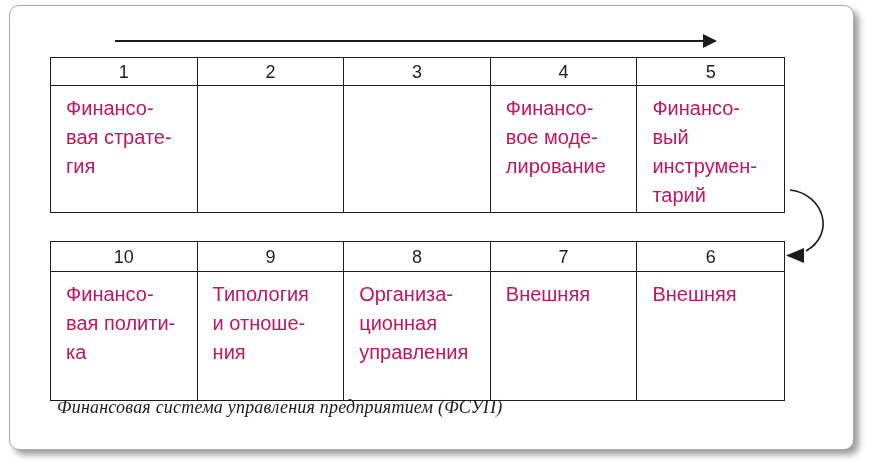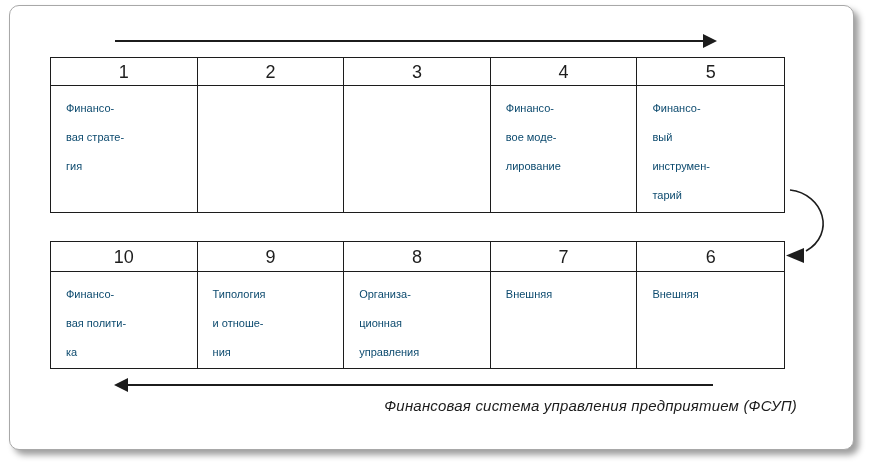--- a/index.html
+++ b/index.html
@@ -39,21 +39,21 @@
     position: absolute;
     left: 50px;
     width: 735px;
     display: grid;
     grid-template-columns: repeat(5, 1fr);
     border: 1.5px solid #1c1c1c;
     background: #ffffff;
     box-sizing: border-box;
   }
   .grid-table.top { top: 57px; height: 156px; }
-  .grid-table.bottom { top: 241px; height: 128px; }
+  .grid-table.bottom { top: 241px; height: 160px; }
   .col {
     display: flex;
     flex-direction: column;
     border-right: 1.5px solid #1c1c1c;
     box-sizing: border-box;
     min-width: 0;
   }
   .col:last-child { border-right: none; }
   .cell-num {
     flex: 0 0 auto;
@@ -61,35 +61,36 @@
     text-align: center;
     font-size: 18px;
     color: #1d1d1d;
     box-sizing: border-box;
   }
   .grid-table.top .cell-num { height: 28px; line-height: 28px; }
   .grid-table.bottom .cell-num { height: 30px; line-height: 30px; }
   .cell-label {
     flex: 1 1 auto;
     padding: 8px 6px 0 15px;
-    font-size: 11px;
+    font-size: 20px;
     line-height: 29px;
-    color: #0c4a6e;
+    color: #be185d;
     white-space: pre-line;
   }
   .caption {
     position: absolute;
     left: 57px;
     top: 397px;
     width: 740px;
-    text-align: right;
+    text-align: left;
     font-style: italic;
-    font-size: 15px;
+    font-size: 18px;
     letter-spacing: 0.2px;
     color: #1c1c1c;
+    font-family: Liberation Serif, serif;
   }
 </style>
 </head>
 <body>
 
 <div class="canvas">
 
   <div class="frame"></div>
 
   <svg class="arrow-layer" viewBox="0 0 870 463">

